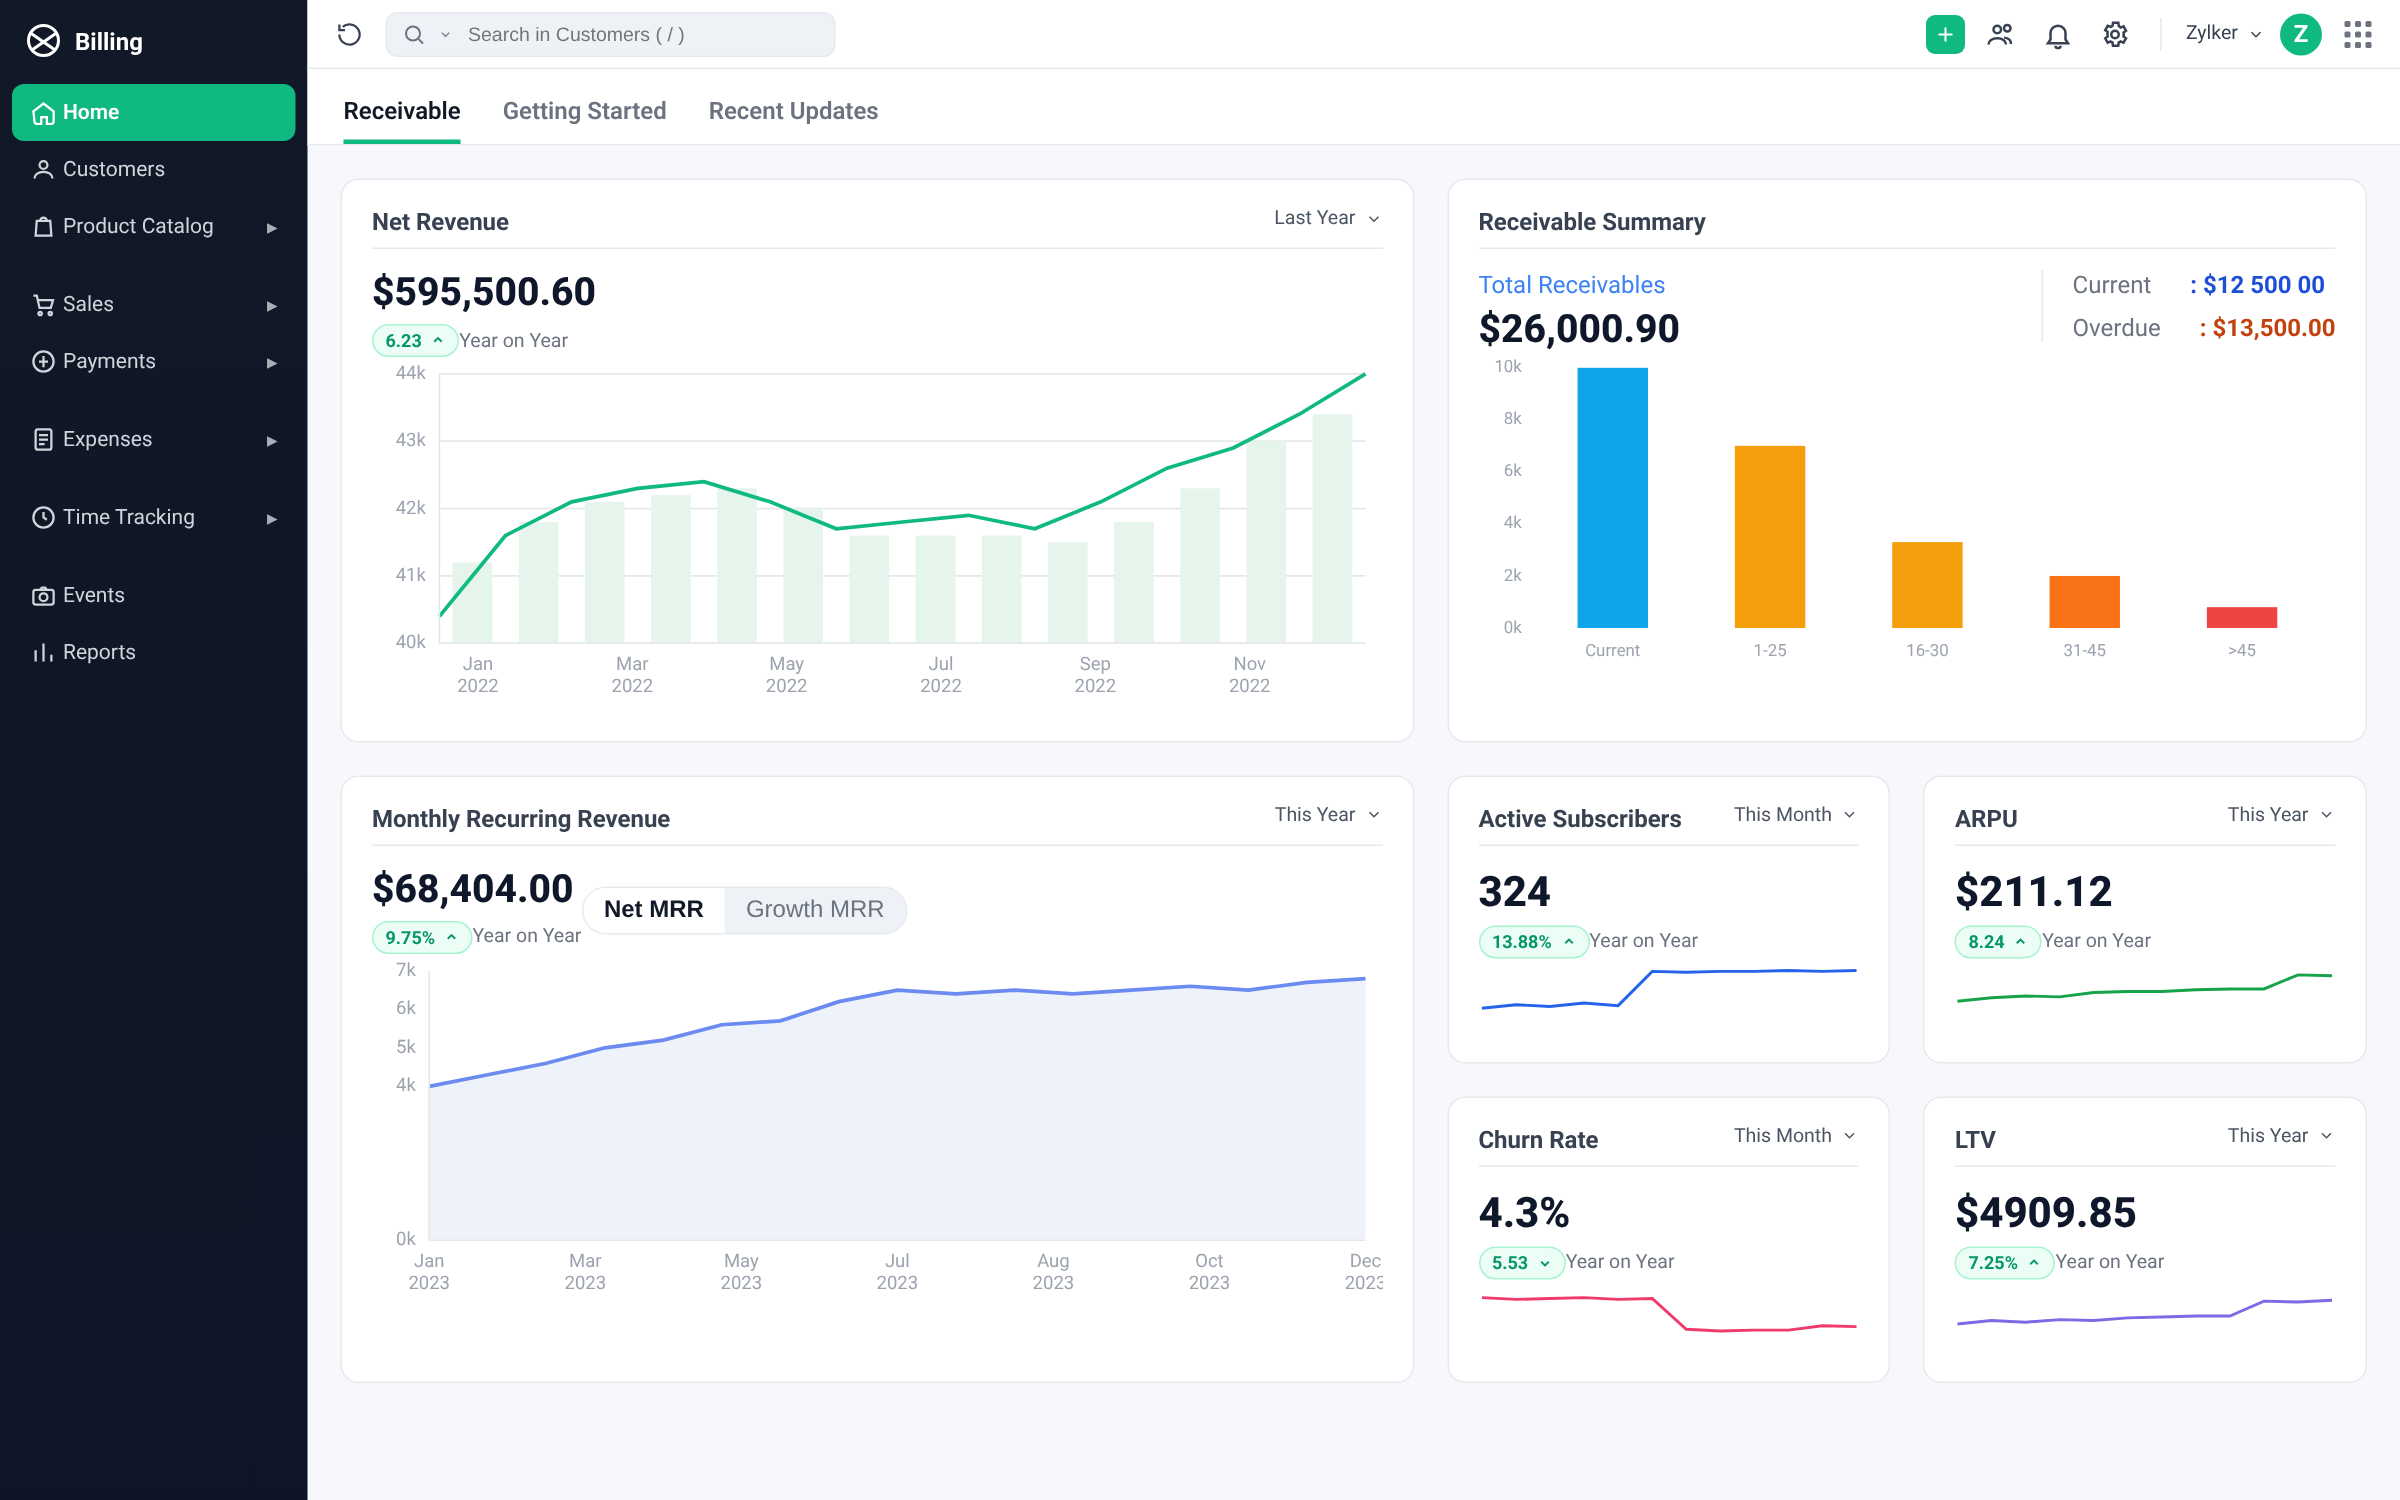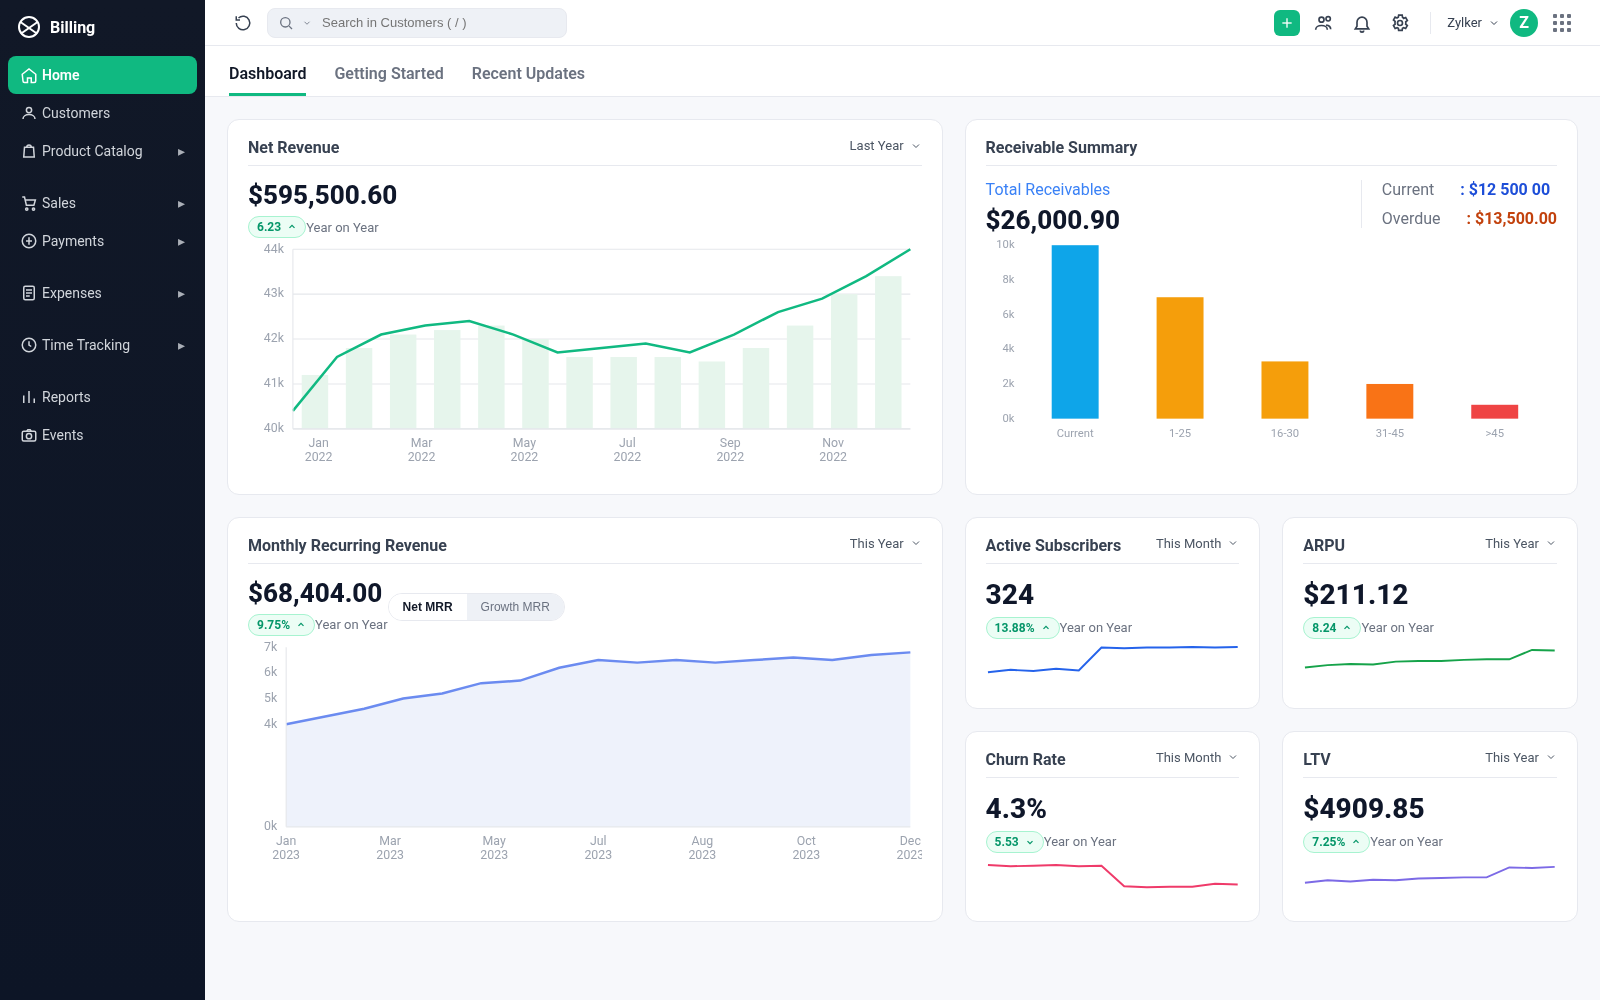--- a/index.html
+++ b/index.html
@@ -21,21 +21,21 @@
   .brand .name{font-weight:700;font-size:16px;color:#fff}
   .nav{list-style:none;margin:0;padding:0}
   .nav li{display:flex;align-items:center;gap:4px;padding:10px 12px;border-radius:8px;cursor:pointer;color:#d1d5db;font-size:14px;position:relative}
   .nav li .chev{margin-left:auto;opacity:.8}
   .nav li.active{background:var(--green);color:#fff;font-weight:600}
   .nav .sep{height:14px}
   .icon{display:inline-flex;width:18px;height:18px}
   .icon svg{width:18px;height:18px}
   
   .main{flex:1;display:flex;flex-direction:column;min-width:0}
-  .topbar{height:46px;display:flex;align-items:center;gap:10px;padding:0 24px;border-bottom:1px solid var(--line);background:var(--panel)}
+  .topbar{height:46px;display:flex;align-items:center;gap:10px;padding:0 14px;border-bottom:1px solid var(--line);background:var(--panel)}
   .refresh,.apps,.bell,.gear,.grp{width:28px;height:28px;border-radius:6px;display:flex;align-items:center;justify-content:center;color:#374151;cursor:pointer}
   .search{display:flex;align-items:center;gap:8px;height:30px;width:300px;border:1px solid var(--line);border-radius:8px;background:#eef1f6;padding:0 10px;color:#6b7280}
   .search input{border:none;outline:none;background:transparent;font-size:13px;flex:1;color:#374151}
   .spacer{flex:1}
   .addbtn{width:26px;height:26px;border-radius:6px;background:var(--green);display:flex;align-items:center;justify-content:center;color:#fff;cursor:pointer}
   .org{display:flex;align-items:center;gap:6px;color:#374151;cursor:pointer;font-size:13px}
   .avatar{width:28px;height:28px;border-radius:50%;background:var(--green);color:#fff;display:flex;align-items:center;justify-content:center;font-weight:700}
   .grid9{width:18px;height:18px;display:grid;grid-template-columns:repeat(3,4px);grid-template-rows:repeat(3,4px);gap:3px}
   .grid9 span{background:#6b7280;border-radius:1px}
   
@@ -52,21 +52,21 @@
   .kpi{font-size:26px;font-weight:800;color:#0f172a}
   .yoy{display:flex;align-items:center;gap:0;margin-top:6px}
   .pill{display:inline-flex;align-items:center;gap:6px;border:1px solid var(--badge-border);background:#ecfdf5;color:var(--badge-text);font-weight:700;font-size:12px;padding:3px 8px;border-radius:999px}
   .yoy .lbl{color:var(--muted);font-size:13px}
   .subhead{color:#3b82f6}
   .rs-row{display:flex;gap:26px;align-items:center}
   .rs-row .name{color:#6b7280}
   .rs-row .val.cur{color:#1d4ed8;font-weight:700}
   .rs-row .val.ovr{color:#c2410c;font-weight:700}
   .seg{display:inline-flex;border:1px solid var(--line);border-radius:999px;overflow:hidden}
-  .seg button{border:none;background:#fff;color:#6b7280;padding:6px 14px;font-size:12px;cursor:pointer}
+  .seg button{border:none;background:#fff;color:#6b7280;padding:6px 14px;font-size:16px;cursor:pointer}
   .seg button.sel{background:#fff;color:#111827;font-weight:700}
   .seg button:not(.sel){background:#eef1f6}
   
   .minis{grid-column:2;display:grid;grid-template-columns:1fr 1fr;gap:22px}
   .mini .kpi{font-size:28px}
   svg.chart text{font-size:11px;fill:#9ca3af}
   svg.chart .axis{stroke:#e5e7eb}
   .tick{stroke:#e5e7eb}
   .net-line{fill:none;stroke:var(--green);stroke-width:2.2}
   .mrr-line{fill:none;stroke:#6b8bf0;stroke-width:2.2}
@@ -152,34 +152,34 @@
               <path d="M12 7v5l3 2"></path>
             </svg>
           </span>
           <span>Time Tracking</span>
           <span class="chev">▸</span>
         </li>
         <div class="sep"></div>
         <li>
           <span class="icon">
             <svg viewBox="0 0 24 24" fill="none" stroke="currentColor" stroke-width="2">
-              <path d="M5 20V10M12 20V4M19 20v-6"></path>
-            </svg>
-          </span>
-          <span>Reports</span>
-        </li>
-        <li>
-          <span class="icon">
-            <svg viewBox="0 0 24 24" fill="none" stroke="currentColor" stroke-width="2">
               <rect x="3" y="7" width="18" height="13" rx="2"></rect>
               <circle cx="12" cy="13.5" r="3.5"></circle>
               <path d="M9 7l1.5-2h3L15 7"></path>
             </svg>
           </span>
           <span>Events</span>
+        </li>
+        <li>
+          <span class="icon">
+            <svg viewBox="0 0 24 24" fill="none" stroke="currentColor" stroke-width="2">
+              <path d="M5 20V10M12 20V4M19 20v-6"></path>
+            </svg>
+          </span>
+          <span>Reports</span>
         </li>
       </ul>
   </aside>
 
   <div class="main">
 
     <div class="topbar">
       <div class="refresh">
         <svg viewBox="0 0 24 24" width="18" height="18" fill="none" stroke="currentColor" stroke-width="2">
             <path d="M3 12a9 9 0 1 0 3-6.7"></path>
@@ -242,21 +242,21 @@
             <span></span>
             <span></span>
             <span></span>
             <span></span>
             <span></span>
           </div>
       </div>
     </div>
 
     <div class="tabs" id="tabs">
-        <div class="tab active">Dashboard</div>
+        <div class="tab active">Receivable</div>
         <div class="tab">Getting Started</div>
         <div class="tab">Recent Updates</div>
       </div>
 
     <div class="content">
 
       <section class="card" style="grid-column:1">
         <div class="head">
           <div class="title">Net Revenue</div>
           <div class="range">

